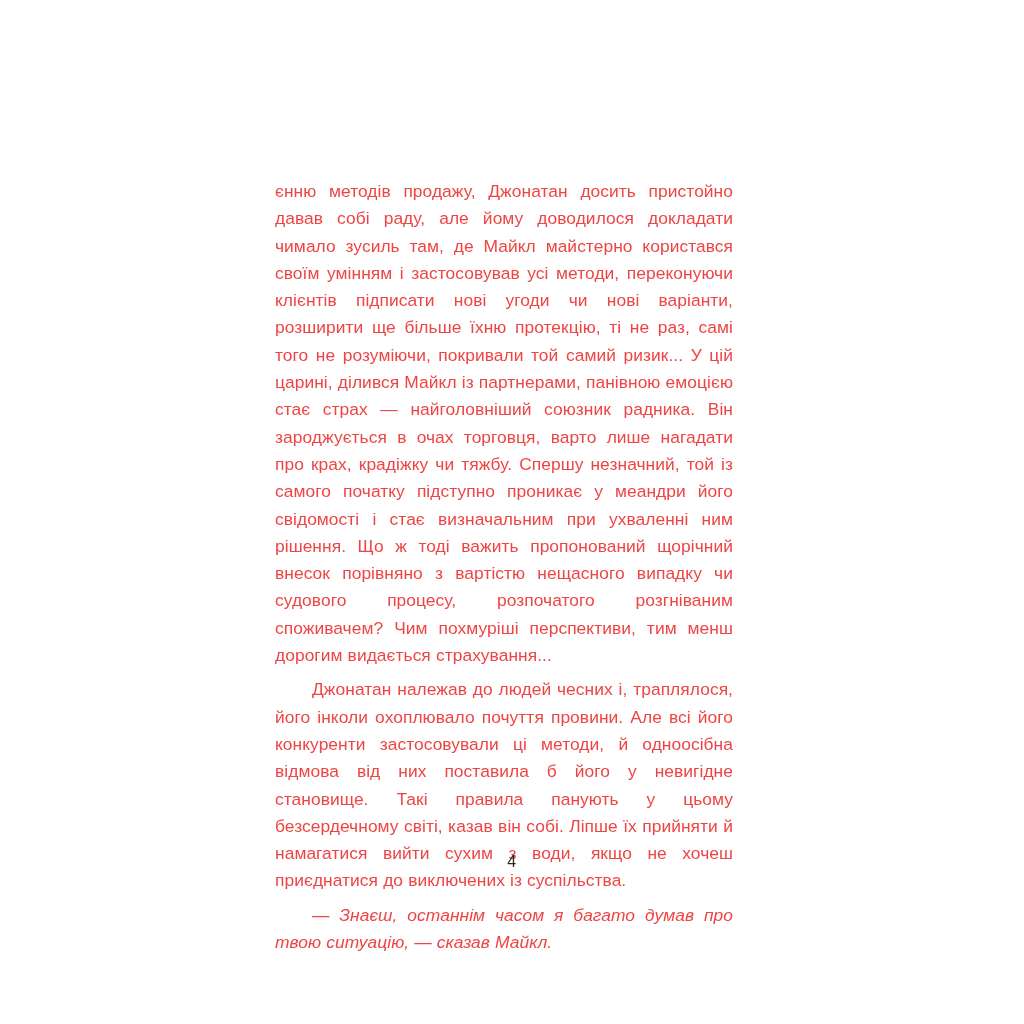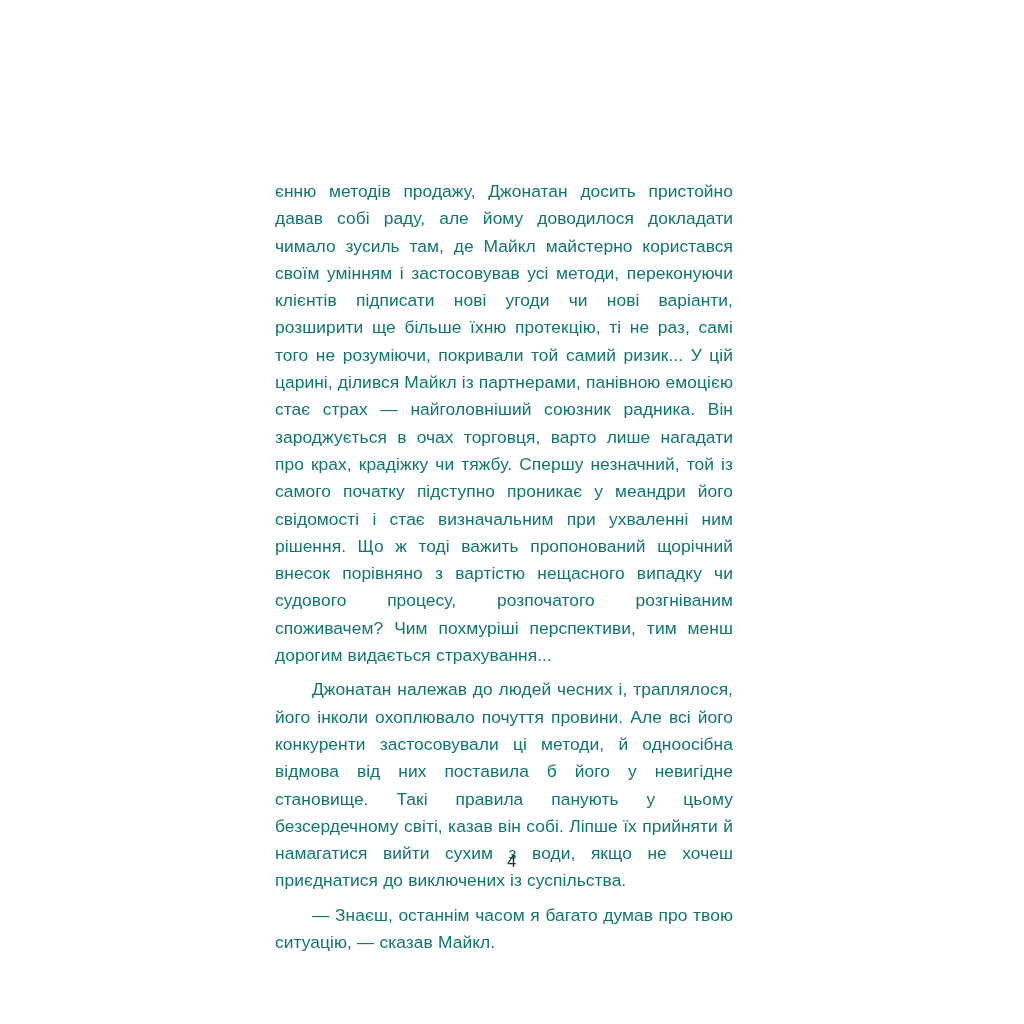--- a/index.html
+++ b/index.html
@@ -25,40 +25,41 @@
 
   .text-block {
     position: absolute;
     left: 275px;
     top: 178px;
     width: 458px;
   }
 
   .para {
     margin: 0;
-    color: #0f766e;
+    color: #ef4444;
     font-size: 17.4px;
     line-height: 27.3px;
     text-align: justify;
     text-justify: inter-word;
     letter-spacing: 0.05px;
     word-spacing: 0.2px;
     hyphens: manual;
   }
 
   .para + .para {
     margin-top: 7px;
   }
 
   .para.indent {
     text-indent: 37px;
   }
 
   .para.dialogue {
     text-indent: 37px;
+    font-style: italic;
   }
 
   .page-number {
     position: absolute;
     top: 852px;
     left: 0;
     width: 1024px;
     text-align: center;
     color: #2a2a2a;
     font-size: 16px;

